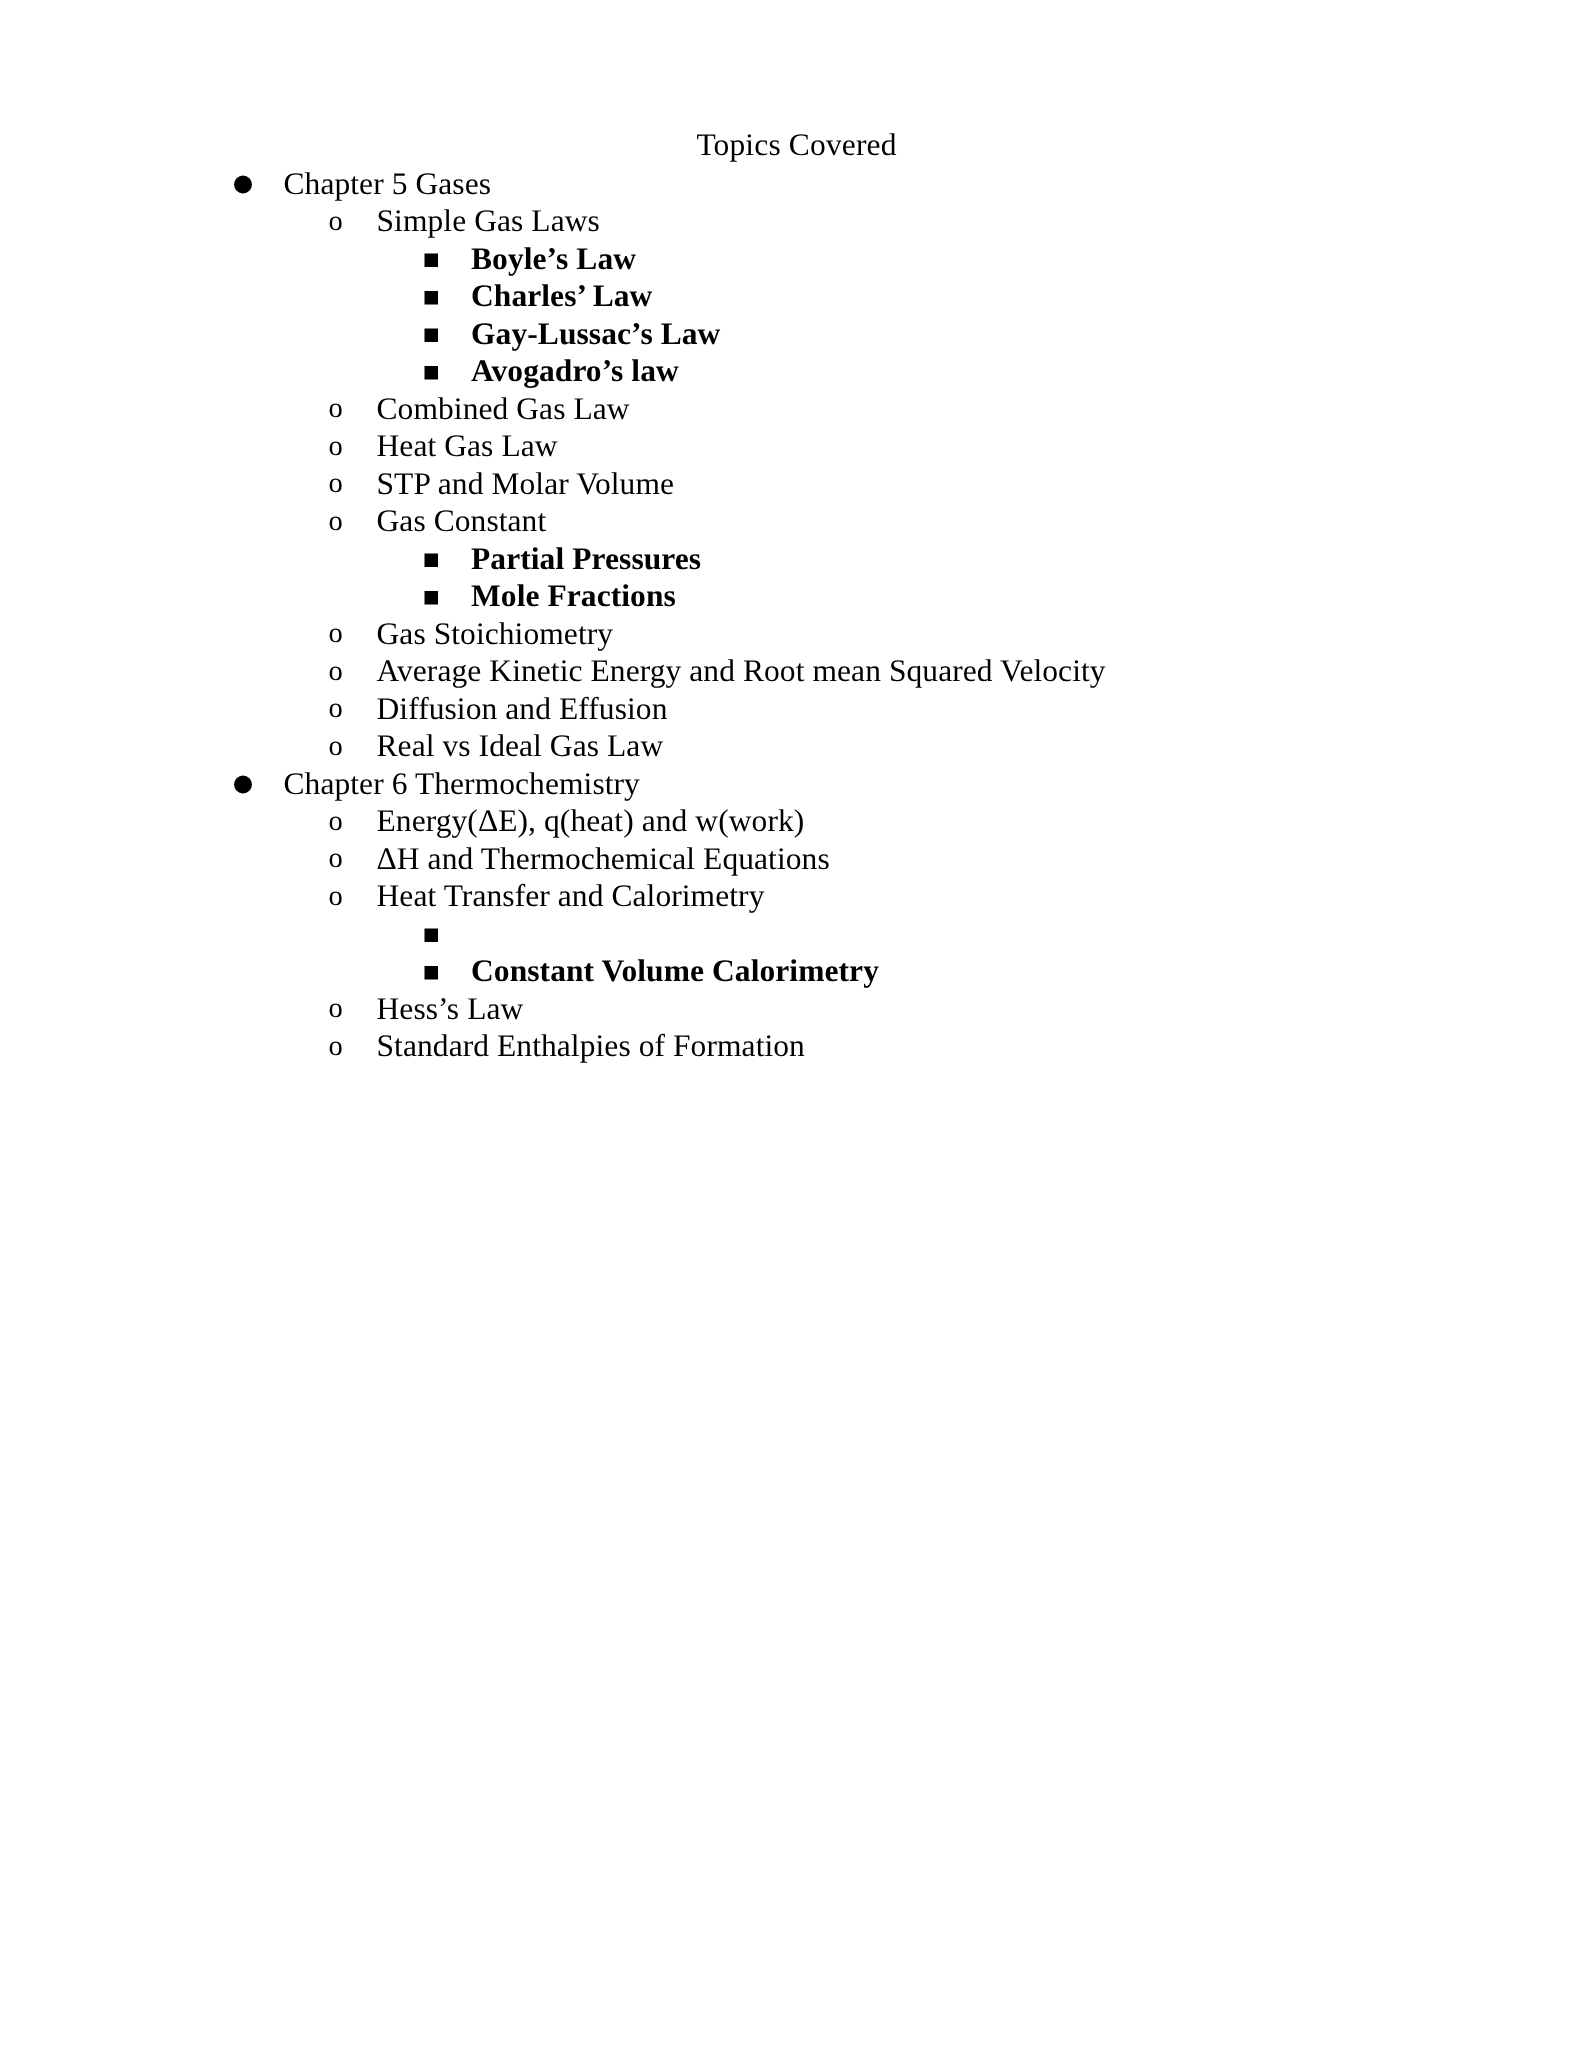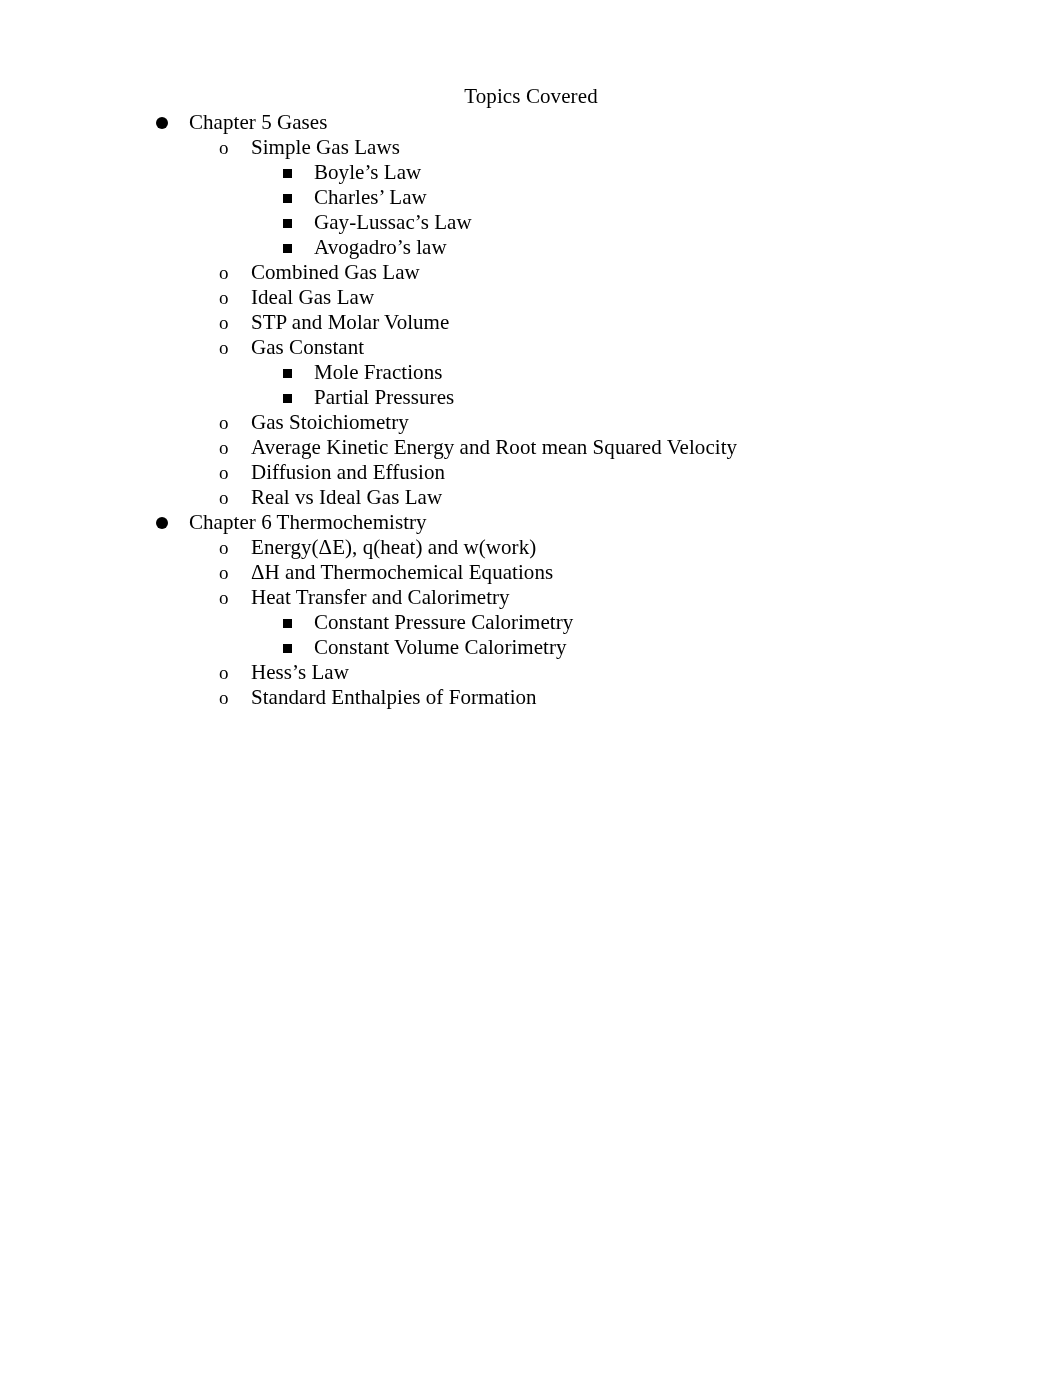--- a/index.html
+++ b/index.html
@@ -93,21 +93,21 @@
     left: 283px;
     width: 12px;
   }
   .lvl3 > .marker .sq {
     display: block;
     width: 9px;
     height: 9px;
     background: #000000;
     margin-top: 9px;
   }
-  .lvl3 > .label { left: 314px; }
+  .lvl3 > .label { left: 314px; font-weight: bold; }
 </style>
 </head>
 <body>
 
 <div class="page">
 
   <div class="doc-title">Topics Covered</div>
 
   <div class="outline">
       <div class="item lvl1">
@@ -143,42 +143,42 @@
           <span class="sq"></span>
         </span>
         <span class="label">Avogadro’s law</span>
       </div>
       <div class="item lvl2">
         <span class="marker">o</span>
         <span class="label">Combined Gas Law</span>
       </div>
       <div class="item lvl2">
         <span class="marker">o</span>
-        <span class="label">Ideal Gas Law</span>
+        <span class="label">Heat Gas Law</span>
       </div>
       <div class="item lvl2">
         <span class="marker">o</span>
         <span class="label">STP and Molar Volume</span>
       </div>
       <div class="item lvl2">
         <span class="marker">o</span>
         <span class="label">Gas Constant</span>
       </div>
       <div class="item lvl3">
         <span class="marker">
           <span class="sq"></span>
         </span>
+        <span class="label">Partial Pressures</span>
+      </div>
+      <div class="item lvl3">
+        <span class="marker">
+          <span class="sq"></span>
+        </span>
         <span class="label">Mole Fractions</span>
       </div>
-      <div class="item lvl3">
-        <span class="marker">
-          <span class="sq"></span>
-        </span>
-        <span class="label">Partial Pressures</span>
-      </div>
       <div class="item lvl2">
         <span class="marker">o</span>
         <span class="label">Gas Stoichiometry</span>
       </div>
       <div class="item lvl2">
         <span class="marker">o</span>
         <span class="label">Average Kinetic Energy and Root mean Squared Velocity</span>
       </div>
       <div class="item lvl2">
         <span class="marker">o</span>
@@ -203,21 +203,20 @@
         <span class="label">ΔH and Thermochemical Equations</span>
       </div>
       <div class="item lvl2">
         <span class="marker">o</span>
         <span class="label">Heat Transfer and Calorimetry</span>
       </div>
       <div class="item lvl3">
         <span class="marker">
           <span class="sq"></span>
         </span>
-        <span class="label">Constant Pressure Calorimetry</span>
       </div>
       <div class="item lvl3">
         <span class="marker">
           <span class="sq"></span>
         </span>
         <span class="label">Constant Volume Calorimetry</span>
       </div>
       <div class="item lvl2">
         <span class="marker">o</span>
         <span class="label">Hess’s Law</span>

